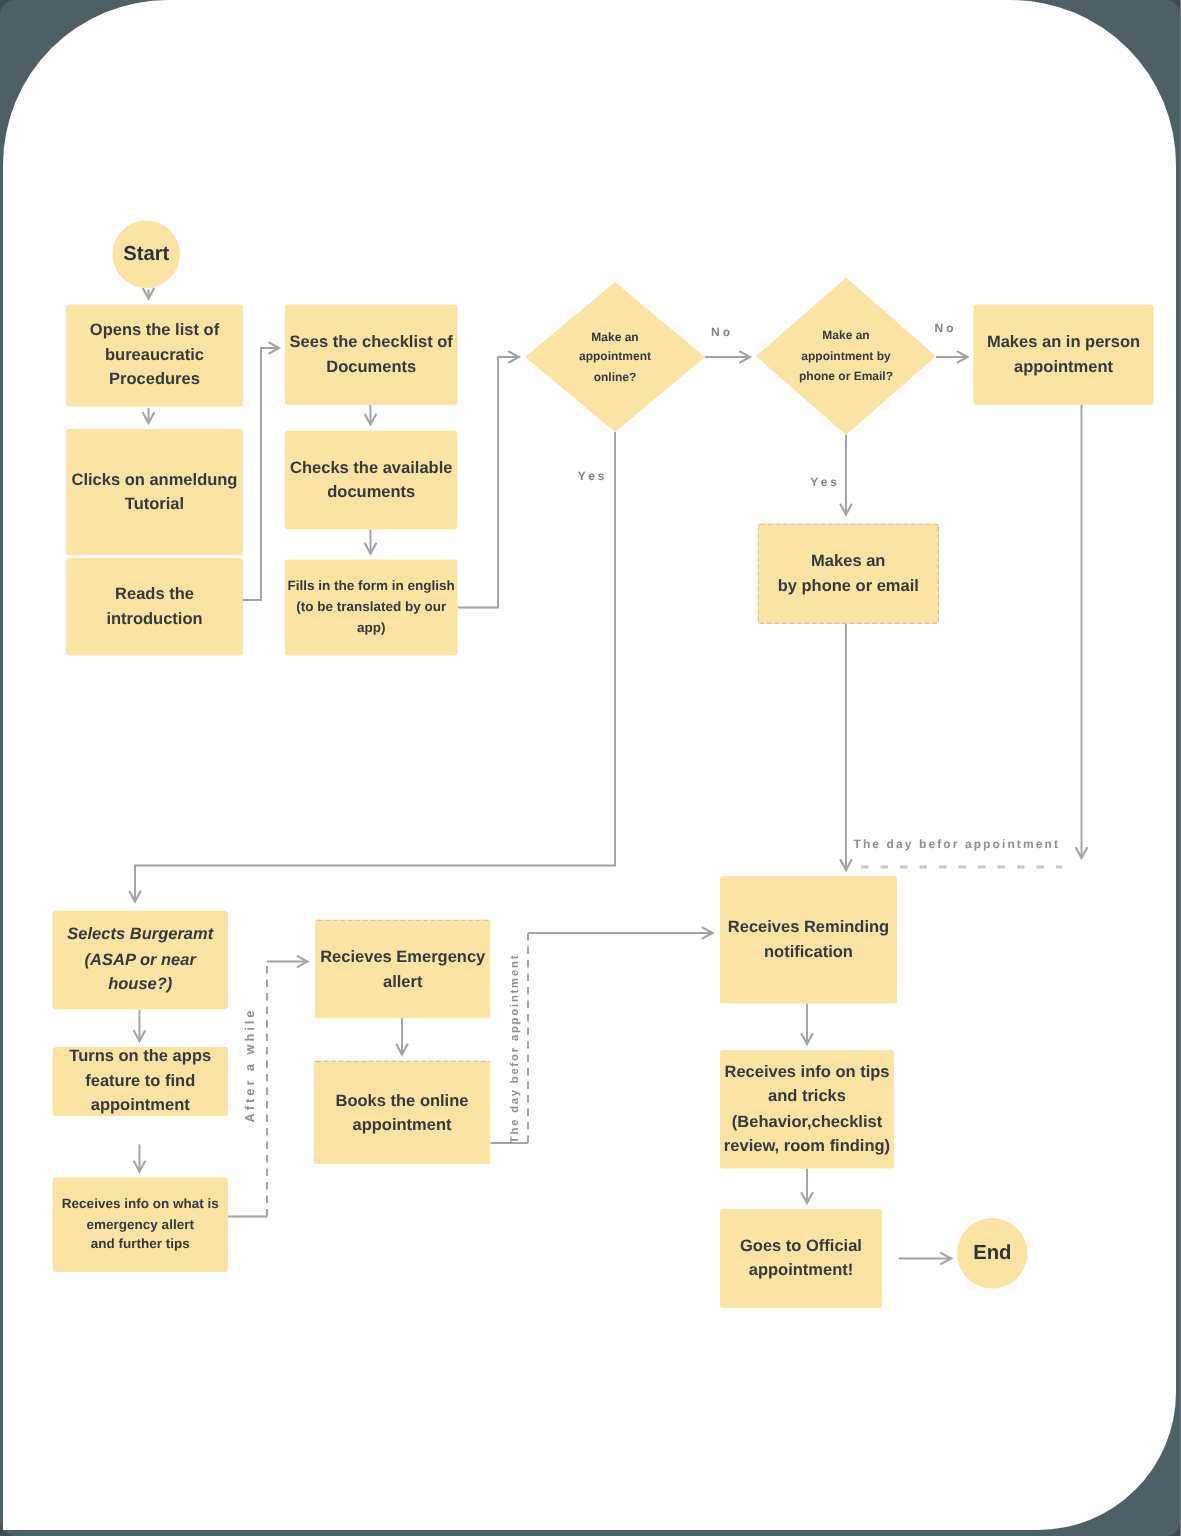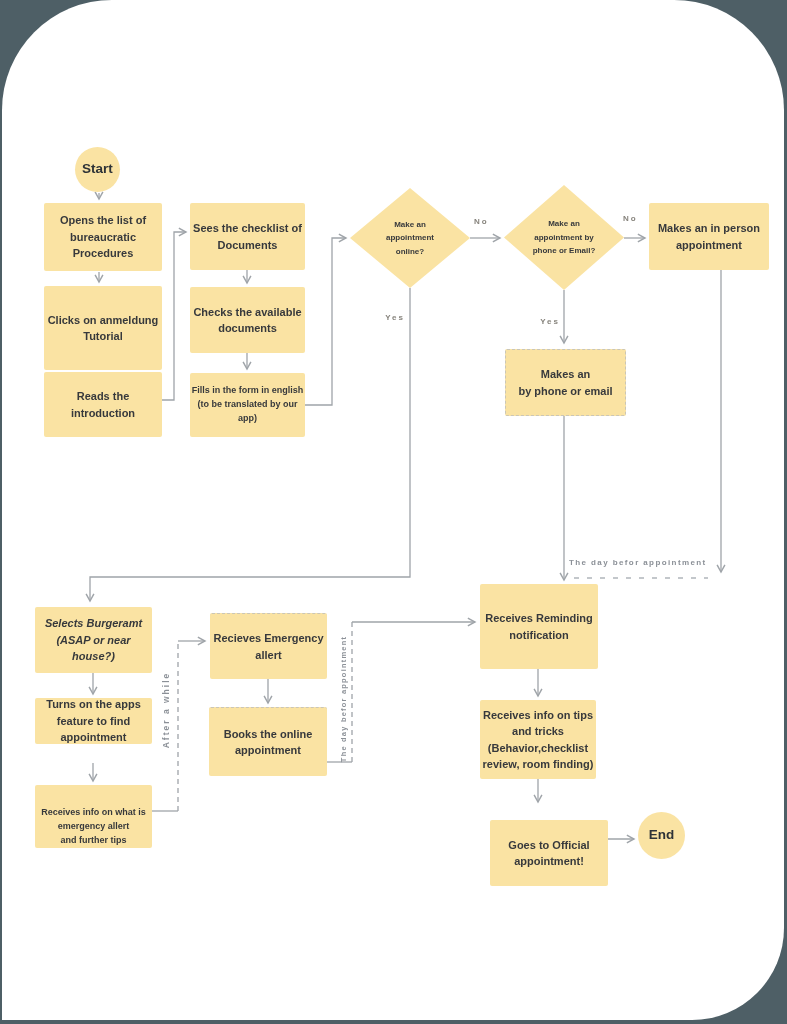--- a/index.html
+++ b/index.html
@@ -1,17 +1,17 @@
 <!DOCTYPE html>
 <html><head>
 <meta charset="utf-8">
 <style>
   html,body{margin:0;padding:0;background:#3e4c52;}
   #stage{position:relative;width:787px;height:1024px;background:#4E5F66;overflow:hidden;
-         font-family:"Liberation Sans", sans-serif;}
+         font-family:"Liberation Sans", sans-serif;border-radius:10px;}
   .card{position:absolute;top:0;left:2px;right:3px;bottom:4px;background:#ffffff;
         border-radius:110px 110px 92px 0;}
   .canvas{position:absolute;inset:0;}
   svg.wires{position:absolute;left:0;top:0;}
 
   .node{position:absolute;background:#FAE3A3;display:flex;align-items:center;justify-content:center;
         text-align:center;color:#37393C;font-weight:bold;font-size:11px;line-height:1.5;
         border-radius:2px;}
   .node .lbl{white-space:pre-line;width:100%;}
   .small{font-size:9px;line-height:1.55;}
@@ -137,21 +137,21 @@
 (ASAP or near
 house?)</span>
       </div>
 
       <div class="node" style="left:33px;top:698px;width:117px;height:46px;">
         <span class="lbl">Turns on the apps
 feature to find
 appointment</span>
       </div>
 
-      <div class="node small" style="left:33px;top:785px;width:117px;height:63px;align-items:flex-end;">
+      <div class="node small" style="left:33px;top:785px;width:117px;height:63px;">
         <span class="lbl">Receives info on what is
 emergency allert
 and further tips</span>
       </div>
 
       <div class="node sel-top" style="left:208px;top:613px;width:117px;height:65px;">
         <span class="lbl">Recieves Emergency
 allert</span>
       </div>
 
@@ -165,21 +165,21 @@
 notification</span>
       </div>
 
       <div class="node" style="left:478px;top:700px;width:116px;height:79px;">
         <span class="lbl">Receives info on tips
 and tricks
 (Behavior,checklist
 review, room finding)</span>
       </div>
 
-      <div class="node" style="left:488px;top:806px;width:118px;height:66px;margin-top:14px;">
+      <div class="node" style="left:478px;top:806px;width:108px;height:66px;">
         <span class="lbl">Goes to Official
 appointment!</span>
       </div>
 
       <div class="node circle" style="left:636px;top:812px;width:47px;height:47px;">
         <span class="lbl">End</span>
       </div>
 
       <div class="edge-label" style="left:472px;top:217px;width:28px;">No</div>
       <div class="edge-label ta-r" style="left:366px;top:313px;width:37px;">Yes</div>

